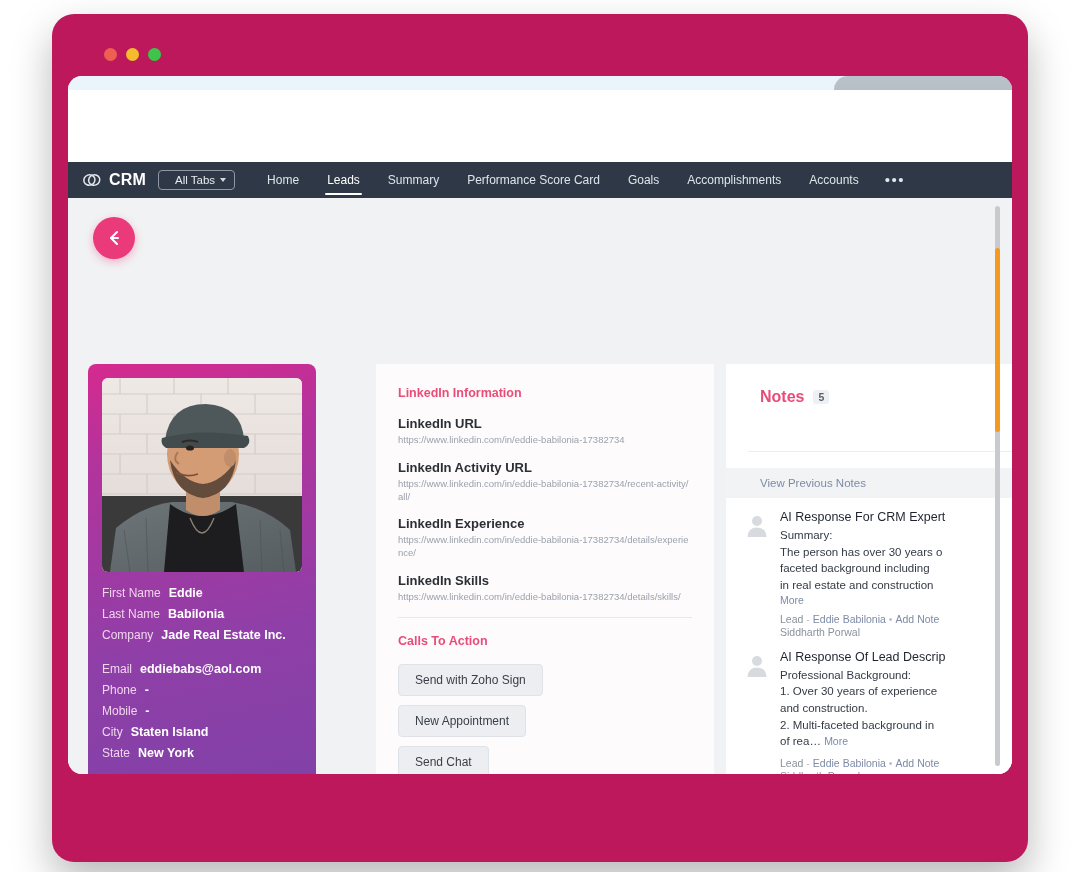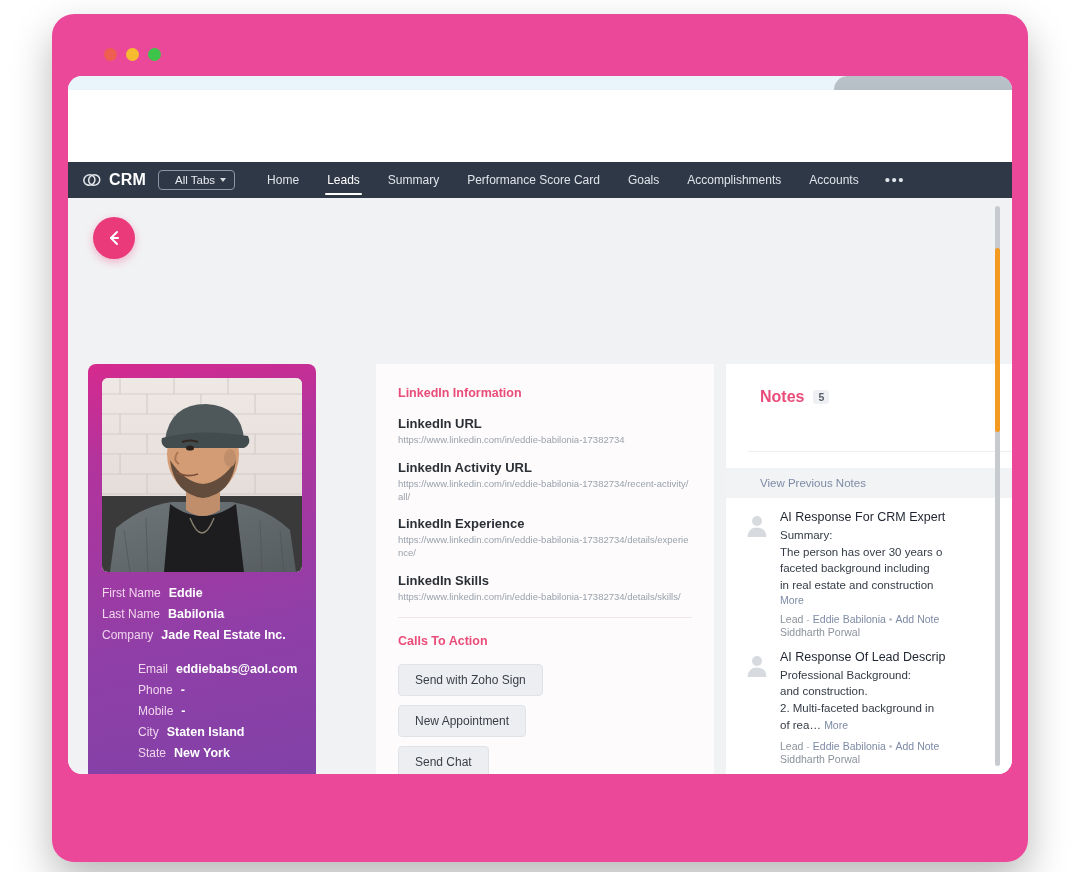--- a/index.html
+++ b/index.html
@@ -13,21 +13,21 @@
     position: relative;
   }
 
   
   #window-frame {
     position: absolute;
     left: 52px;
     top: 14px;
     width: 976px;
     height: 848px;
-    background: #ec4899;
+    background: #be185d;
     border-radius: 22px;
     box-shadow: 0 18px 40px rgba(0,0,0,0.28);
   }
 
   
   #traffic-lights {
     position: absolute;
     left: 52px;
     top: 34px;
     display: flex;
@@ -235,21 +235,21 @@
   .p-label {
     color: #f0d5ec;
     font-size: 12px;
     font-weight: 400;
   }
   .p-value {
     color: #ffffff;
     font-size: 12.5px;
     font-weight: 700;
   }
-  #profile-fields-bottom { margin-top: 20px; margin-left: 36px; }
+  #profile-fields-bottom { margin-top: 20px; }
 
   
   #detail-panel {
     position: absolute;
     left: 308px; top: 166px;
     width: 338px; height: 478px;
     background: #fdfbfb;
     overflow: hidden;
   }
   #linkedin-section { padding: 22px 22px 0 22px; }
@@ -658,20 +658,21 @@
         <div class="note-item">
           <span class="note-avatar">
             <svg width="26" height="26" viewBox="0 0 26 26">
               <circle cx="13" cy="9" r="5" fill="#d7dadf"></circle>
               <path d="M3.5 25 Q4 15.5 13 15.5 Q22 15.5 22.5 25 Z" fill="#d7dadf"></path>
             </svg>
           </span>
           <div class="note-body">
             <div class="note-title">AI Response Of Lead Descrip</div>
             <div class="note-text">Professional Background:</div>
+            <div class="note-text">1. Over 30 years of experience</div>
             <div class="note-text">and construction.</div>
             <div class="note-text">2. Multi-faceted background in</div>
             <div class="note-text">
               <span>of rea…</span>
               <span class="note-more-inline">More</span>
             </div>
             <div class="note-meta">
               <span>Lead</span><span class="sep">-</span><a>Eddie Babilonia</a><span class="sep">•</span><a>Add Note</a>
             </div>
             <div class="note-author">Siddharth Porwal</div>

